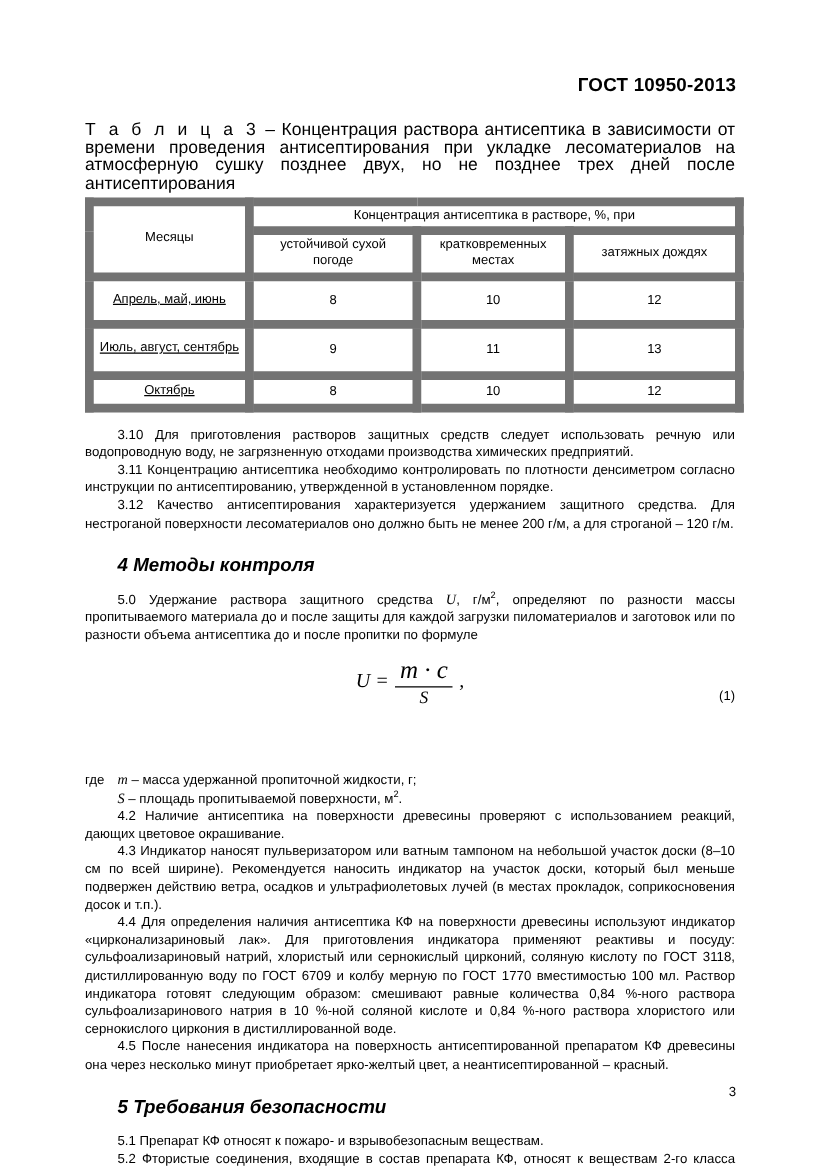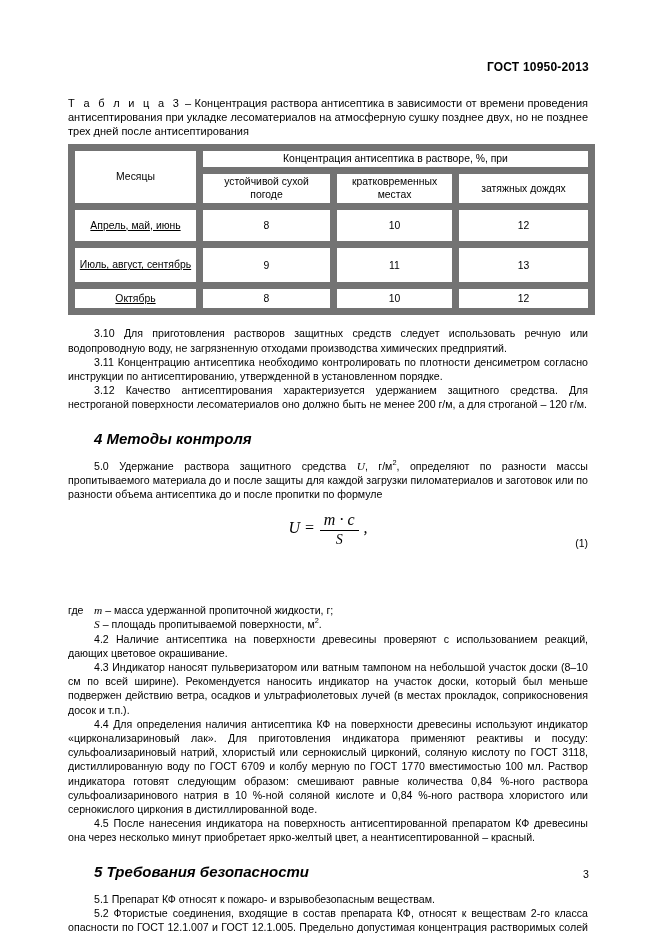--- a/index.html
+++ b/index.html
@@ -19,42 +19,42 @@
     position: absolute;
     left: 0; top: 0;
     width: 661px;
     height: 936px;
     overflow: hidden;
   }
   .header-std {
     position: absolute;
     right: 72px;
     top: 60px;
-    font-size: 12px;
+    font-size: 15px;
     font-weight: bold;
     letter-spacing: 0.2px;
   }
   .content {
     position: absolute;
     left: 68px;
     top: 96px;
     width: 520px;
   }
   p {
     margin: 0;
     font-size: 10.6px;
     line-height: 14.2px;
     text-align: justify;
     text-justify: inter-word;
   }
   .indent {
     text-indent: 26px;
   }
   .table-caption {
-    font-size: 11px;
+    font-size: 14px;
     line-height: 14.2px;
     text-align: justify;
     margin-bottom: 5px;
   }
   .spaced {
     letter-spacing: 2.6px;
   }
   table.data {
     width: 520px;
     border-collapse: collapse;
@@ -113,21 +113,21 @@
   .frac {
     display: inline-block;
     vertical-align: middle;
     text-align: center;
     margin: 0 1px;
   }
   .frac .num {
     display: block;
     padding: 0 4px 1px 4px;
     border-bottom: 1px solid #000;
-    font-size: 16px;
+    font-size: 20px;
   }
   .frac .den {
     display: block;
     padding: 1px 4px 0 4px;
     font-size: 14px;
   }
   .eq-num {
     position: absolute;
     right: 0;
     bottom: 2px;

